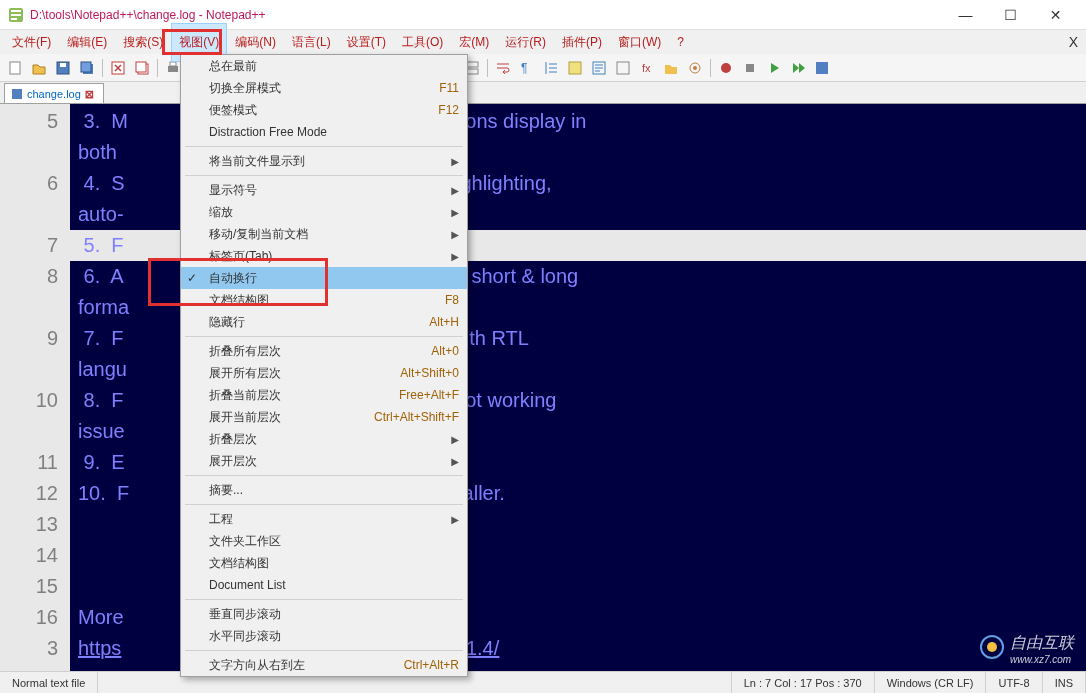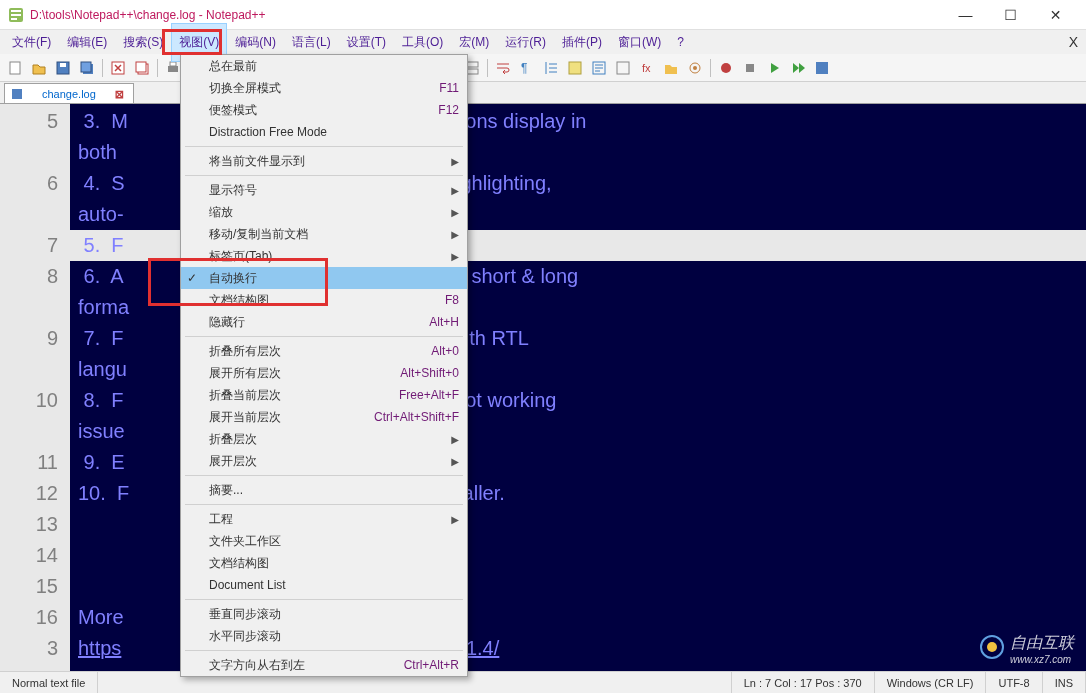--- a/index.html
+++ b/index.html
@@ -5,44 +5,44 @@
 * { margin: 0; padding: 0; box-sizing: border-box; font-family: "Microsoft YaHei", "Segoe UI", Arial, sans-serif; }
 body { width: 1086px; height: 693px; overflow: hidden; background: #fff; font-size: 12px; }
 
 .titlebar { height: 30px; background: #fff; display: flex; align-items: center; padding: 0 8px; border-bottom: 1px solid #e0e0e0; }
 .titlebar .app-icon { width: 16px; height: 16px; margin-right: 6px; }
 .titlebar .title-text { flex: 1; font-size: 12px; color: #be185d; }
 .titlebar .win-controls { display: flex; gap: 0; }
 .titlebar .win-btn { width: 45px; height: 28px; display: flex; align-items: center; justify-content: center; font-size: 14px; color: #333; }
 
 .menubar { height: 24px; background: #f0f0f0; display: flex; align-items: center; padding: 0 4px; position: relative; }
-.menubar .menu-item { padding: 3px 8px; font-size: 12px; color: #4c1d95; cursor: default; }
+.menubar .menu-item { padding: 3px 8px; font-size: 12px; color: #b91c1c; cursor: default; }
 .menubar .menu-item.active { background: #cce8ff; border: 1px solid #99d1ff; padding: 10px 7px; }
 .menubar .menu-close { position: absolute; right: 8px; font-size: 14px; color: #333; }
 
 .toolbar { height: 28px; background: #f5f5f5; display: flex; align-items: center; padding: 0 4px; gap: 2px; border-bottom: 1px solid #d0d0d0; }
 .toolbar .tb-btn { width: 22px; height: 22px; display: flex; align-items: center; justify-content: center; }
 .toolbar .tb-sep { width: 1px; height: 18px; background: #c0c0c0; margin: 0 2px; }
 
 .tabbar { height: 22px; background: #f0f0f0; display: flex; align-items: flex-end; padding: 0 4px; border-bottom: 1px solid #a0a0a0; }
-.tab { height: 20px; background: #fff; border: 1px solid #a0a0a0; border-bottom: none; padding: 0 6px; display: flex; align-items: center; gap: 19px; font-size: 11px; color: #0066cc; }
+.tab { height: 20px; background: #fff; border: 1px solid #a0a0a0; border-bottom: none; padding: 0 6px; display: flex; align-items: center; gap: 4px; font-size: 11px; color: #0066cc; }
 .tab .tab-icon { width: 12px; height: 12px; }
 .tab .tab-close { width: 12px; height: 12px; color: #c04040; font-weight: bold; }
 
 .editor-area { position: relative; height: 567px; display: flex; background: #000040; }
 .gutter { width: 70px; background: #e8e8e8; text-align: right; padding-right: 12px; font-family: Consolas, monospace; font-size: 20px; color: #808080; line-height: 31px; padding-top: 2px; }
 .code { flex: 1; font-family: Consolas, monospace; font-size: 20px; color: #8080ff; line-height: 31px; padding-top: 2px; padding-left: 8px; white-space: pre; overflow: hidden; }
 .code .current-line { background: #e8e8e8; color: #8080ff; display: block; margin-left: -8px; padding-left: 8px; }
 .code .link { text-decoration: underline; }
 
 .dropdown { position: absolute; left: 180px; top: 54px; width: 288px; background: #f0f0f0; border: 1px solid #a0a0a0; box-shadow: 3px 3px 6px rgba(0,0,0,0.3); z-index: 100; }
 .dropdown .dd-item { height: 22px; display: flex; align-items: center; padding: 0 8px 0 28px; font-size: 12px; color: #333; position: relative; }
 .dropdown .dd-item.highlighted { background: #90c8f0; }
 .dropdown .dd-item .check { position: absolute; left: 6px; color: #333; font-size: 12px; }
-.dropdown .dd-item .shortcut { margin-left: auto; color: #701a75; }
+.dropdown .dd-item .shortcut { margin-left: auto; color: #a16207; }
 .dropdown .dd-item .arrow { margin-left: auto; color: #555; font-size: 10px; }
 .dropdown .dd-sep { height: 1px; background: #d0d0d0; margin: 3px 4px; }
 
 .statusbar { height: 22px; background: #f0f0f0; border-top: 1px solid #d0d0d0; display: flex; align-items: center; font-size: 11px; color: #333; }
 .statusbar .sb-section { padding: 0 12px; border-right: 1px solid #d0d0d0; height: 100%; display: flex; align-items: center; }
 .statusbar .sb-flex { flex: 1; }
 
 .red-box { position: absolute; border: 3px solid #e03030; pointer-events: none; z-index: 200; }
 .red-box.menu { left: 162px; top: 29px; width: 60px; height: 26px; }
 .red-box.wrap { left: 148px; top: 258px; width: 180px; height: 48px; }

